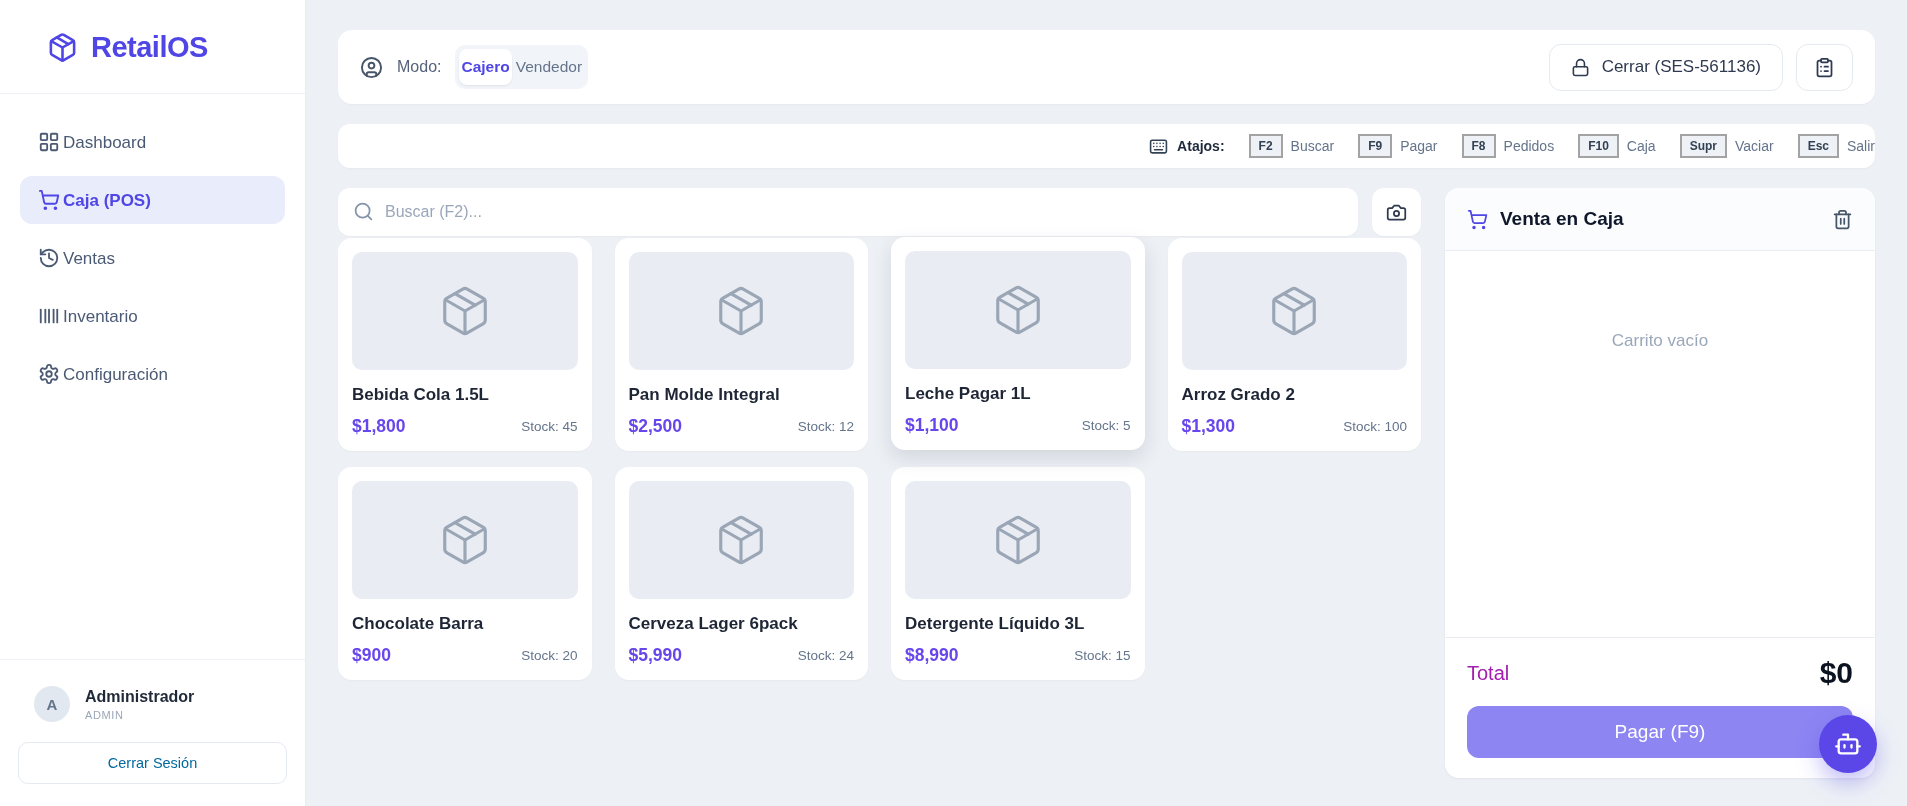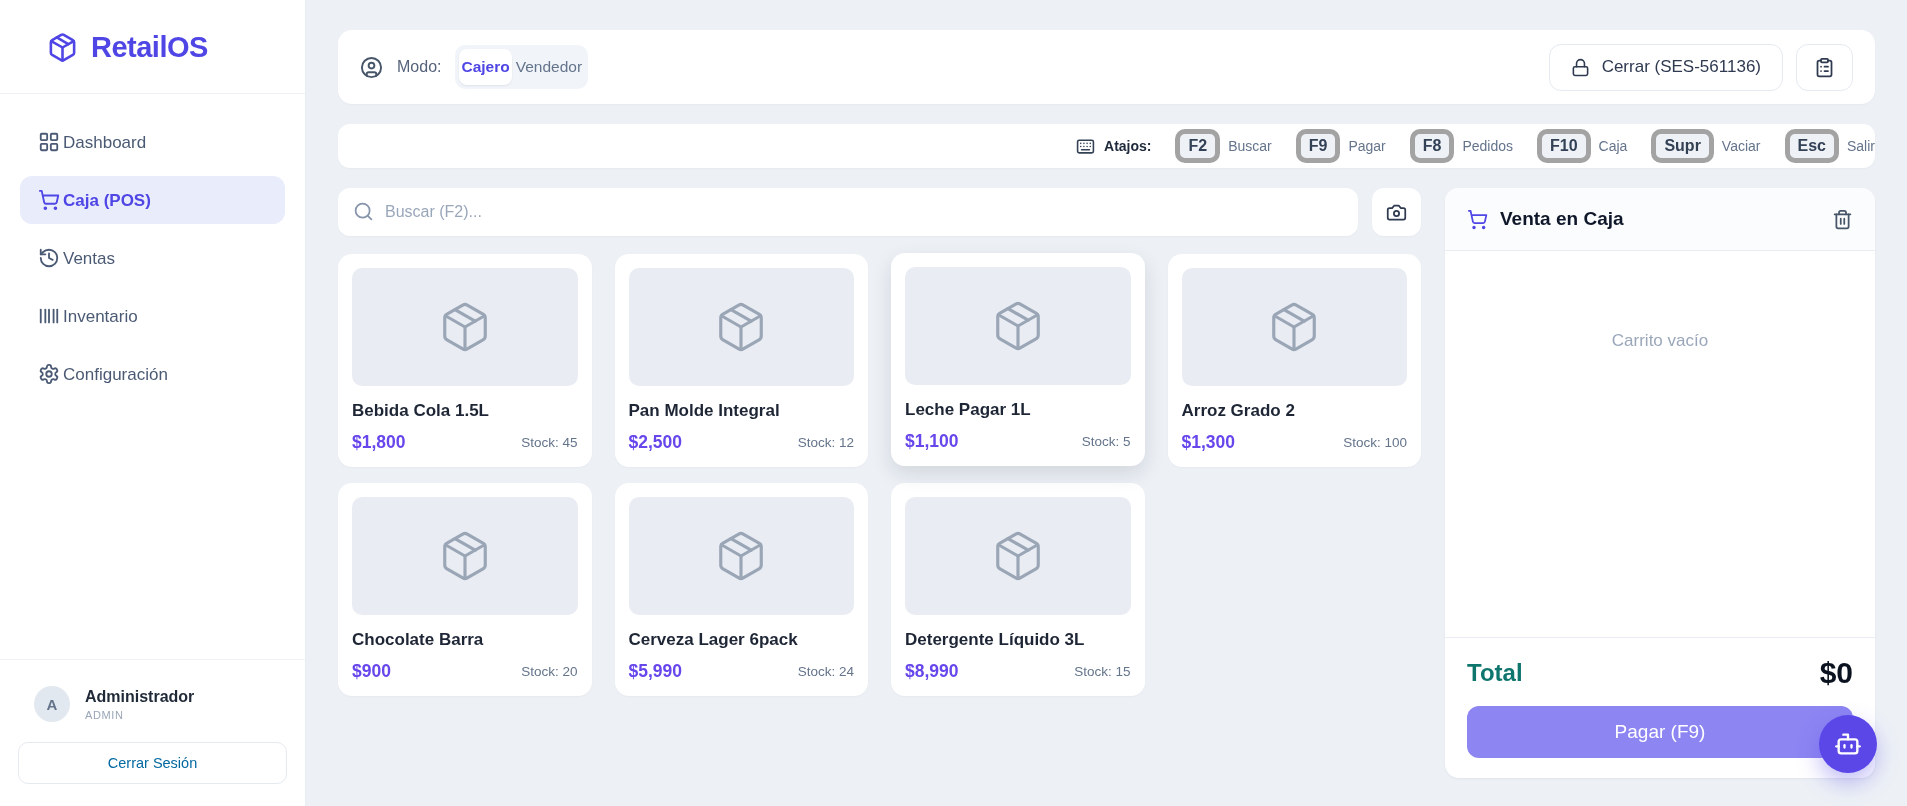--- a/index.html
+++ b/index.html
@@ -54,37 +54,37 @@
   .btn-square{width:57px;height:47px;display:flex;align-items:center;justify-content:center;background:#fff;
     border:1px solid #e5eaf1;border-radius:12px;cursor:pointer;color:#2f3a50}
   .clip-ic{width:21px;height:21px}
 
   .shortcuts{margin-top:20px;background:#fff;border-radius:12px;height:44px;min-height:44px;
     display:flex;align-items:center;justify-content:flex-end;gap:24px;box-shadow:0 1px 2px rgba(15,23,42,.03)}
   .sc-head{display:flex;align-items:center;gap:9px;font-size:14px;font-weight:700;color:#1e293b}
   .kbd-ic{width:19px;height:19px;color:#334155}
   .shortcut-list{display:flex;align-items:center;gap:24px}
   .shortcut{display:flex;align-items:center;gap:8px}
-  .kbd{background:#eef2f7;border:5px solid #a3a3a3;border-radius:10px;padding:3px 8px;font-size:16px;
+  .kbd{background:#eef2f7;border:2px solid #a3a3a3;border-radius:0;padding:3px 8px;font-size:12px;
     font-weight:700;color:#334155;font-family:inherit}
   .sc-label{font-size:14px;color:#64748b}
 
   .content-row{display:flex;gap:24px;margin-top:20px;flex:1;min-height:0}
   .catalog{flex:1;display:flex;flex-direction:column;min-width:0}
   .search-row{display:flex;gap:14px}
   .search-box{flex:1;position:relative}
   .search-input{width:100%;height:48px;border:none;border-radius:12px;padding:0 16px 0 47px;font-size:16px;
     color:#1e293b;box-sizing:border-box;outline:none;background:#fff;box-shadow:0 1px 2px rgba(15,23,42,.03)}
   .search-input::placeholder{color:#9aa7ba}
   .search-ic{position:absolute;left:15px;top:13px;width:21px;height:21px;color:#8795ab}
   .camera-btn{width:49px;height:48px;display:flex;align-items:center;justify-content:center;background:#fff;
     border:none;border-radius:12px;cursor:pointer;color:#2f3a50;box-shadow:0 1px 2px rgba(15,23,42,.03)}
   .cam-ic{width:21px;height:21px}
 
-  .products{display:grid;grid-template-columns:repeat(4,1fr);gap:16px 23px;margin-top:18px}
+  .products{display:grid;grid-template-columns:repeat(4,1fr);gap:16px 23px;margin-top:2px}
   .product{background:#fff;border-radius:14px;padding:14px;box-shadow:0 1px 2px rgba(15,23,42,.03);
     cursor:pointer;box-sizing:border-box}
   .product.highlighted{box-shadow:0 8px 20px rgba(15,23,42,.12);transform:translateY(-1px)}
   .thumb{background:#e9edf3;border-radius:10px;height:118px;display:flex;align-items:center;
     justify-content:center;color:#9aa6b6}
   .thumb-ic{width:54px;height:54px}
   .pname{margin-top:15px;font-size:17px;font-weight:700;color:#1e2636;white-space:nowrap;overflow:hidden}
   .pmeta{margin-top:11px;display:flex;justify-content:space-between;align-items:center}
   .pprice{font-size:17.5px;font-weight:700;color:var(--price,#6746ec)}
   .pstock{font-size:13.5px;color:#64748b}
@@ -94,21 +94,21 @@
     display:flex;flex-direction:column;box-shadow:0 1px 3px rgba(15,23,42,.05);overflow:hidden;box-sizing:border-box}
   .cart-header{display:flex;align-items:center;justify-content:space-between;padding:20px 22px;
     border-bottom:1px solid #e9edf3;background:#fbfcfd}
   .cart-title-row{display:flex;align-items:center;gap:12px}
   .cart-ic{width:21px;height:21px;color:var(--accent,#4f46e5)}
   .cart-title{font-size:19px;font-weight:800;color:#0f172a}
   .trash-btn{background:none;border:none;padding:0;width:21px;height:21px;color:#475569;cursor:pointer}
   .cart-body{flex:1;display:flex;justify-content:center;padding-top:80px;font-size:17px;color:#9aa7ba}
   .cart-footer{border-top:1px solid #e9edf3;padding:18px 22px 20px}
   .total-row{display:flex;justify-content:space-between;align-items:center}
-  .total-label{font-size:24px;font-weight:700;color:#0f766e}
+  .total-label{font-size:20px;font-weight:400;color:#a21caf}
   .total-value{font-size:30px;font-weight:800;color:#0b1220}
   .pay-btn{margin-top:16px;width:100%;height:52px;border:none;border-radius:12px;
     background:var(--pay-button,#8d85f2);color:#fff;font-size:19px;cursor:pointer}
 
   .fab{position:fixed;right:30px;bottom:33px;width:58px;height:58px;border-radius:50%;
     background:var(--fab,#5b46e8);border:none;color:#fff;display:flex;align-items:center;justify-content:center;
     box-shadow:0 10px 22px rgba(79,70,229,.35);cursor:pointer}
   .bot-ic{width:28px;height:28px}
 </style>
 </head>

